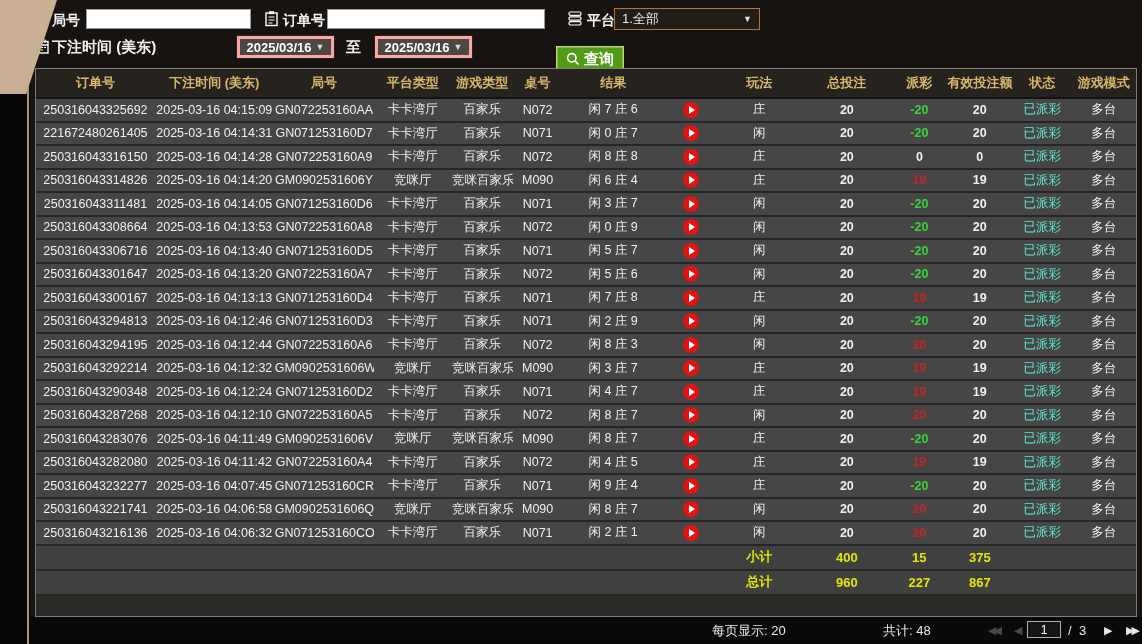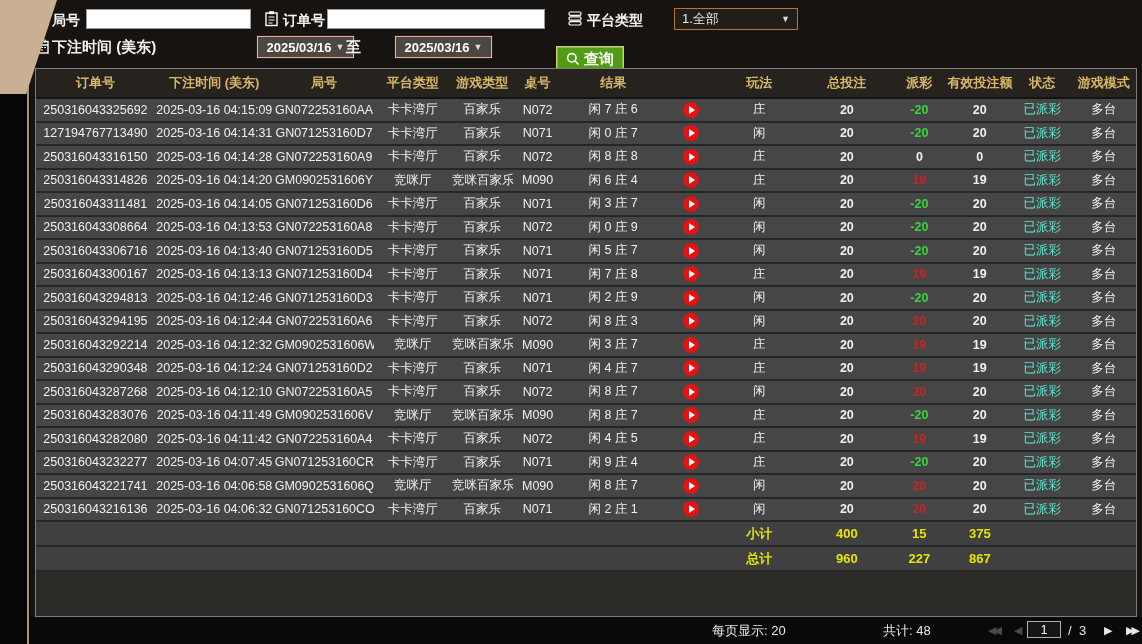--- a/index.html
+++ b/index.html
@@ -13,23 +13,23 @@
   
   .main{position:absolute;left:30px;top:0;width:1112px;height:644px;background:#171310;}
   
   .flabel{position:absolute;font-weight:bold;color:#f2f2f2;font-size:14px;line-height:22px;white-space:nowrap;}
   .ficon{position:absolute;width:17px;height:17px;}
   .txt-input{position:absolute;height:20px;background:#fff;border:1px solid #9a9a9a;
              font-size:13px;padding:0 4px;color:#222;box-sizing:border-box;}
   .select-box{position:absolute;height:22px;background:#211e1a;border:1px solid #b5752c;
               display:flex;align-items:center;justify-content:space-between;
               padding:0 7px;font-size:13px;color:#e8e8e8;box-sizing:border-box;cursor:pointer;}
-  .date-box{position:absolute;height:22px;background:#4b4741;border:1px solid #fca5a5;
+  .date-box{position:absolute;height:22px;background:#4b4741;border:3px solid #fca5a5;
             outline:1px solid #2a2014;display:flex;align-items:center;justify-content:center;gap:4px;
-            font-size:13px;font-weight:bold;color:#fff;box-sizing:border-box;cursor:pointer;margin-left:20px;}
+            font-size:13px;font-weight:bold;color:#fff;box-sizing:border-box;cursor:pointer;}
   .caret{font-size:9px;color:#ddd;}
   .query-btn{position:absolute;height:26px;background:#509c17;border:1px solid #cfcc82;
              box-shadow:inset 0 0 0 1px #7ebc3a;display:flex;align-items:center;gap:4px;
              padding:0 9px;color:#fff;font-size:15px;font-weight:bold;cursor:pointer;box-sizing:border-box;}
   
   .table-wrap{position:absolute;left:5px;top:68px;width:1102px;height:549px;
               border:1px solid #7d7d7d;background:#2c2a27;box-sizing:border-box;}
   table{width:100%;border-collapse:collapse;table-layout:fixed;}
   thead th{height:26px;background:#26231f;color:#d9b76a;font-size:13px;font-weight:bold;
            border-bottom:2px solid #151311;white-space:nowrap;overflow:hidden;}
@@ -87,21 +87,21 @@
     <input class="txt-input" style="left: 297px; top: 9px; width: 218px;" value="">
 
     <span class="ficon" style="left:537px;top:10px;">
       <svg width="17" height="17" viewBox="0 0 17 17">
           <rect x="2" y="2" width="12" height="3.4" rx="1.4" fill="none" stroke="#fff" stroke-width="1.2"></rect>
           <rect x="2" y="6.8" width="12" height="3.4" rx="1.4" fill="none" stroke="#fff" stroke-width="1.2"></rect>
           <rect x="2" y="11.6" width="12" height="3.4" rx="1.4" fill="none" stroke="#fff" stroke-width="1.2"></rect>
         </svg>
     </span>
     <span class="flabel" style="left:557px;top:9px;">平台类型</span>
-    <div class="select-box" style="left:644px;top:8px;width:124px;">
+    <div class="select-box" style="left:584px;top:8px;width:146px;">
       <span>1.全部</span>
       <span class="caret">▼</span>
     </div>
 
     <span class="ficon" style="left:3px;top:38px;">
       <svg width="17" height="17" viewBox="0 0 17 17">
           <rect x="2" y="3.5" width="13" height="11.5" fill="none" stroke="#fff" stroke-width="1.4"></rect>
           <path d="M5 1.5v3.5M12 1.5v3.5M2 7h13" stroke="#fff" stroke-width="1.3"></path>
           <path d="M5 9.5h2M8 9.5h2M11 9.5h2M5 12h2M8 12h2" stroke="#fff" stroke-width="1.2"></path>
         </svg>
@@ -173,21 +173,21 @@
               <td>闲 7 庄 6</td>
               <td><span class="play-btn"><span class="play-tri"></span></span></td>
               <td>庄</td>
               <td class="num">20</td>
               <td class="pay-neg">-20</td>
               <td class="num">20</td>
               <td class="status-green">已派彩</td>
               <td>多台</td>
             </tr>
             <tr>
-              <td>127194767713490</td>
+              <td>221672480261405</td>
               <td>2025-03-16 04:14:31</td>
               <td>GN071253160D7</td>
               <td>卡卡湾厅</td>
               <td>百家乐</td>
               <td>N071</td>
               <td>闲 0 庄 7</td>
               <td><span class="play-btn"><span class="play-tri"></span></span></td>
               <td>闲</td>
               <td class="num">20</td>
               <td class="pay-neg">-20</td>
@@ -260,20 +260,36 @@
               <td>多台</td>
             </tr>
             <tr>
               <td>250316043306716</td>
               <td>2025-03-16 04:13:40</td>
               <td>GN071253160D5</td>
               <td>卡卡湾厅</td>
               <td>百家乐</td>
               <td>N071</td>
               <td>闲 5 庄 7</td>
+              <td><span class="play-btn"><span class="play-tri"></span></span></td>
+              <td>闲</td>
+              <td class="num">20</td>
+              <td class="pay-neg">-20</td>
+              <td class="num">20</td>
+              <td class="status-green">已派彩</td>
+              <td>多台</td>
+            </tr>
+            <tr>
+              <td>250316043301647</td>
+              <td>2025-03-16 04:13:20</td>
+              <td>GN072253160A7</td>
+              <td>卡卡湾厅</td>
+              <td>百家乐</td>
+              <td>N072</td>
+              <td>闲 5 庄 6</td>
               <td><span class="play-btn"><span class="play-tri"></span></span></td>
               <td>闲</td>
               <td class="num">20</td>
               <td class="pay-neg">-20</td>
               <td class="num">20</td>
               <td class="status-green">已派彩</td>
               <td>多台</td>
             </tr>
             <tr>
               <td>250316043300167</td>

